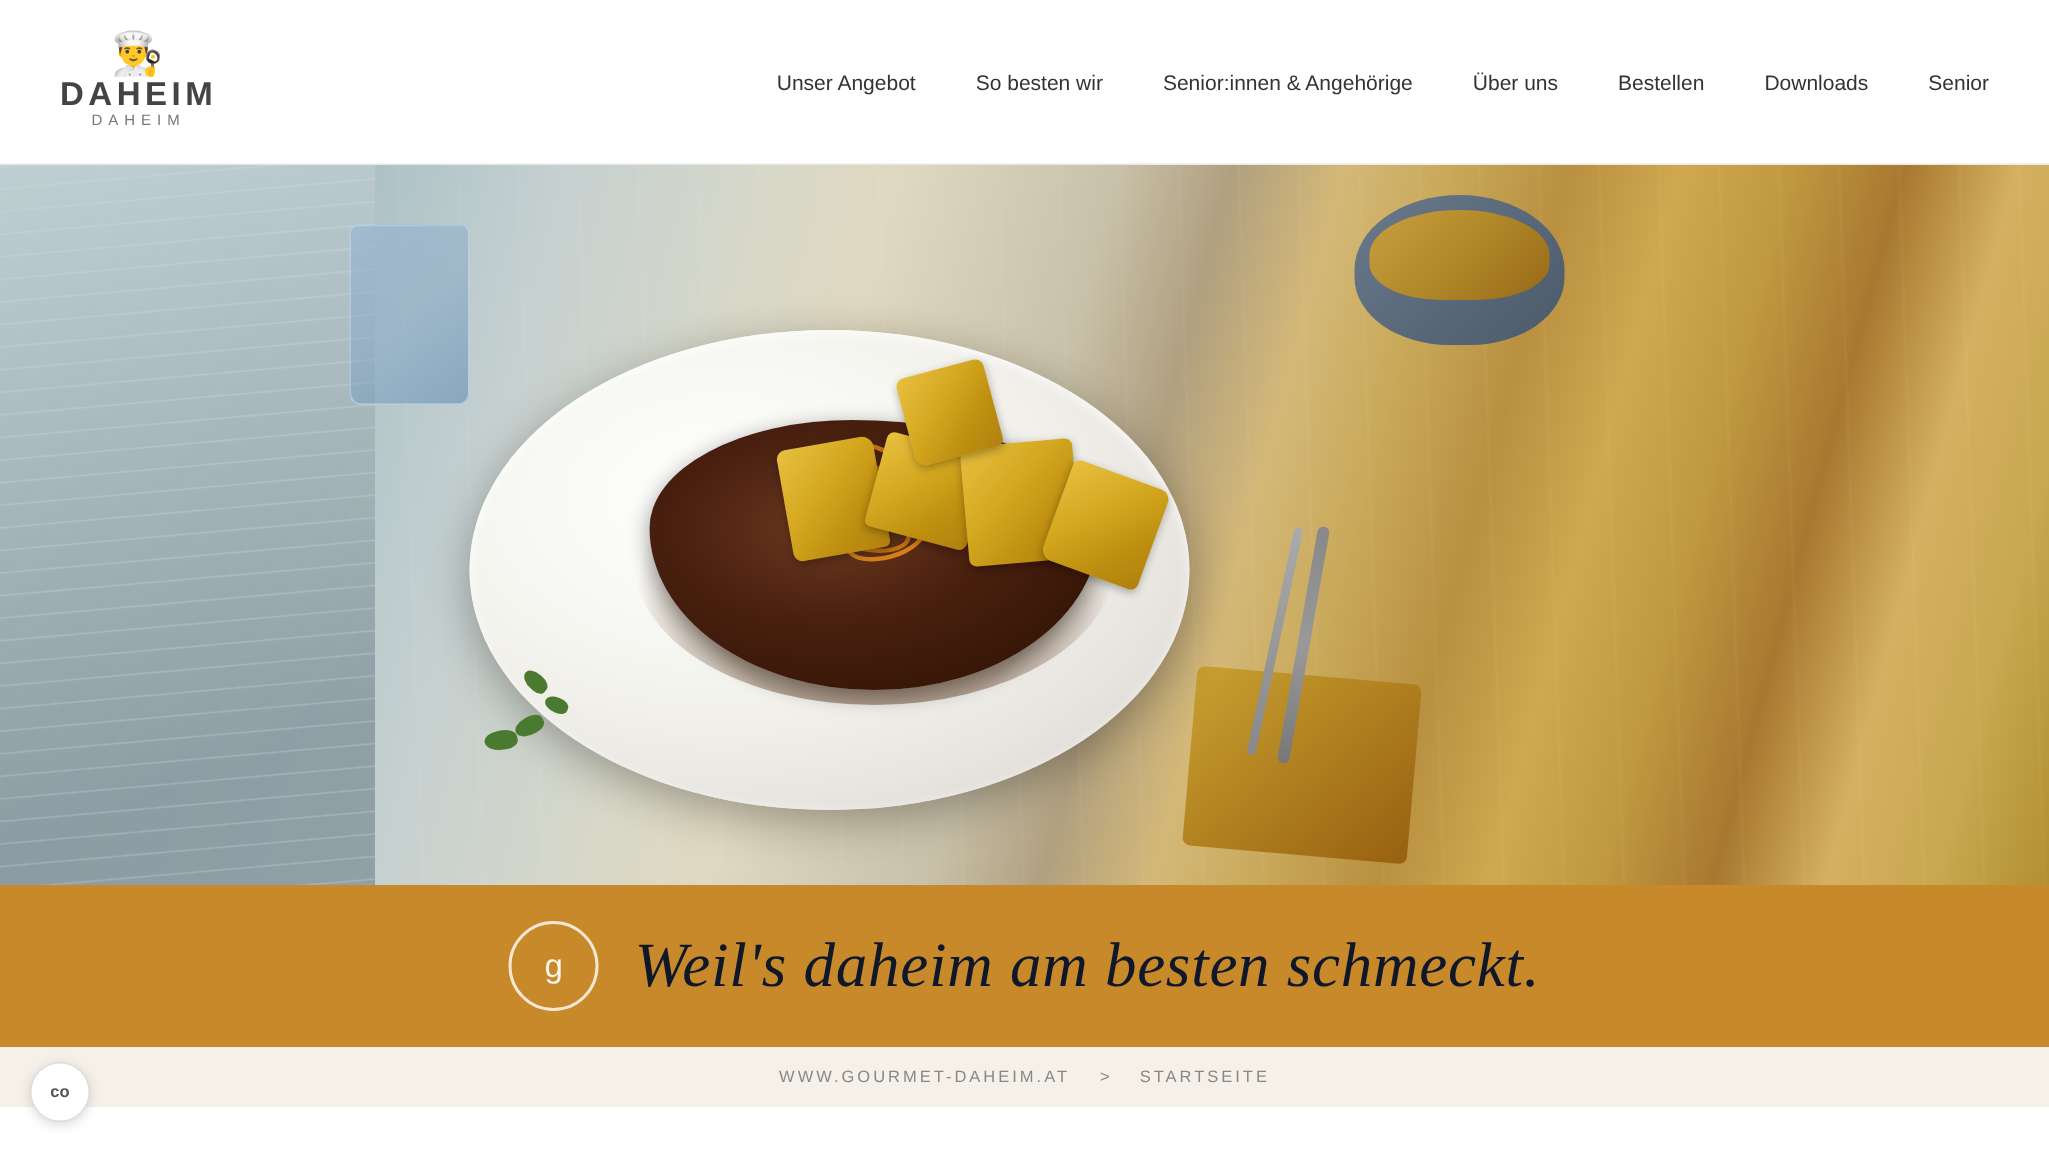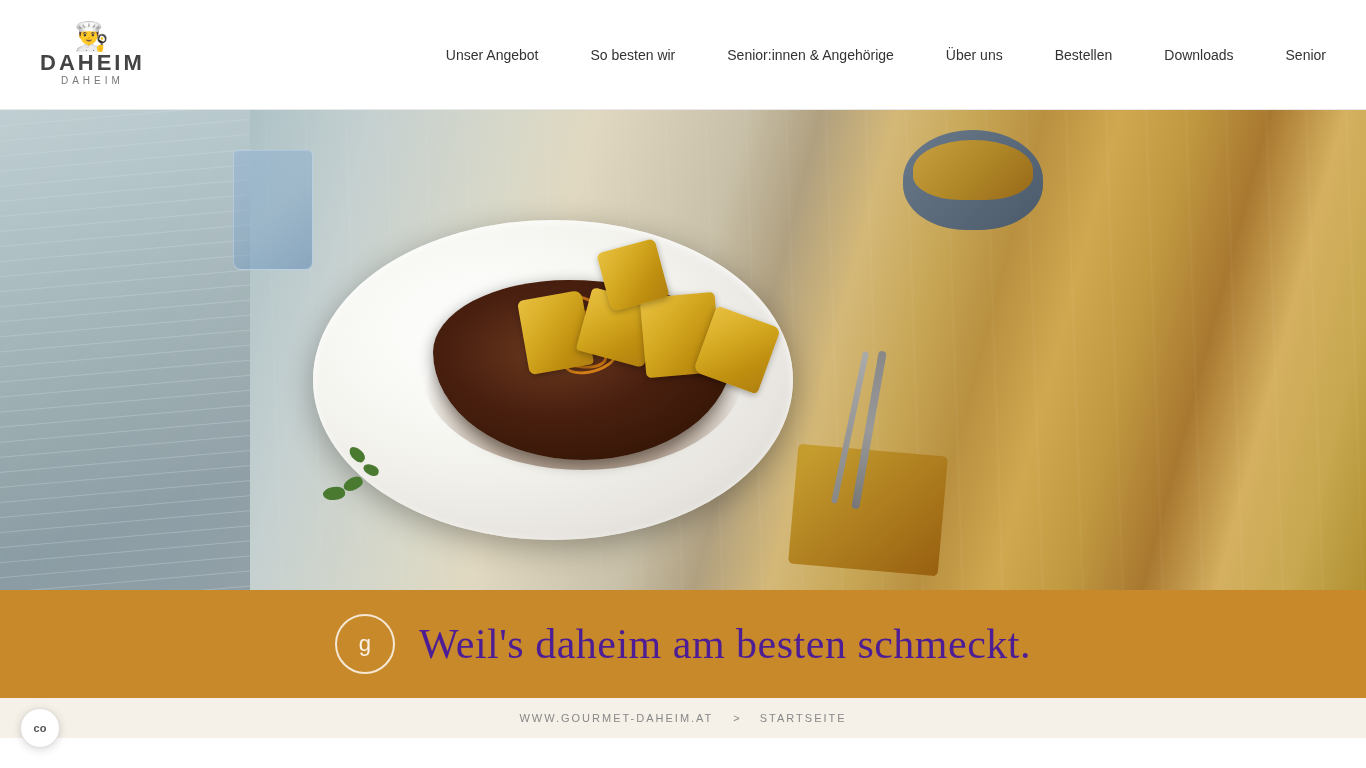--- a/index.html
+++ b/index.html
@@ -52,21 +52,21 @@
     .logo-text-daheim {
       font-size: 10px;
       letter-spacing: 4px;
       color: #777;
       font-family: Arial, sans-serif;
     }
 
     nav {
       display: flex;
       align-items: center;
-      gap: 52px;
+      gap: 40px;
       margin-left: 44px;
     }
 
     nav a {
       text-decoration: none;
       color: #333;
       font-size: 14px;
       font-family: Arial, sans-serif;
       font-weight: 400;
       white-space: nowrap;
@@ -291,25 +291,26 @@
       display: flex;
       align-items: center;
       justify-content: center;
       color: rgba(255,255,255,0.9);
       font-size: 22px;
       font-family: Arial, sans-serif;
       flex-shrink: 0;
     }
 
     .banner-text {
-      color: #4c1d95;
+      color: #0f172a;
       font-size: 42px;
       font-family: 'Georgia', serif;
       font-weight: 400;
       letter-spacing: 0.5px;
+      font-style: italic;
     }
 
     
     .breadcrumb-bar {
       width: 100%;
       height: 40px;
       background: #f5f0e8;
       display: flex;
       align-items: center;
       justify-content: center;

